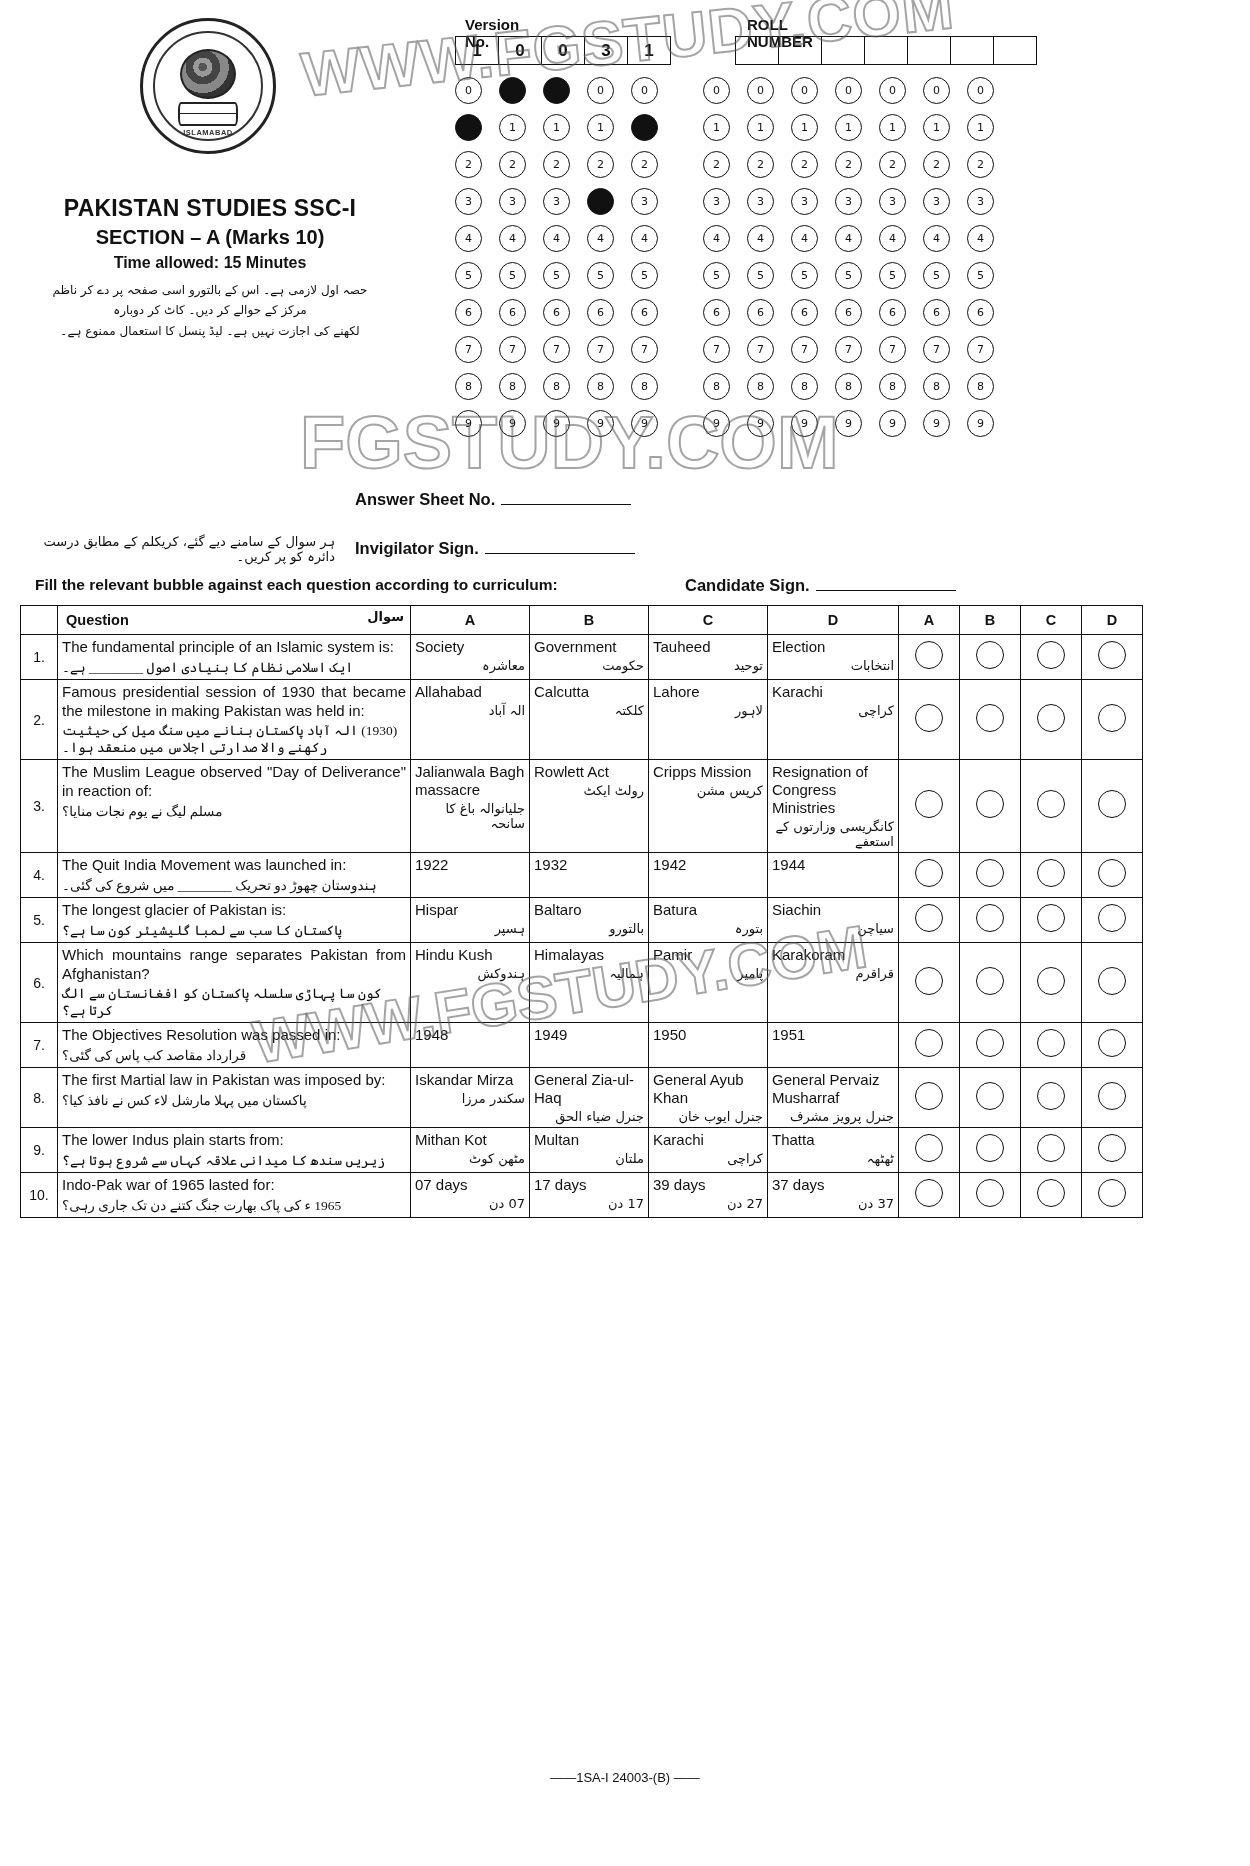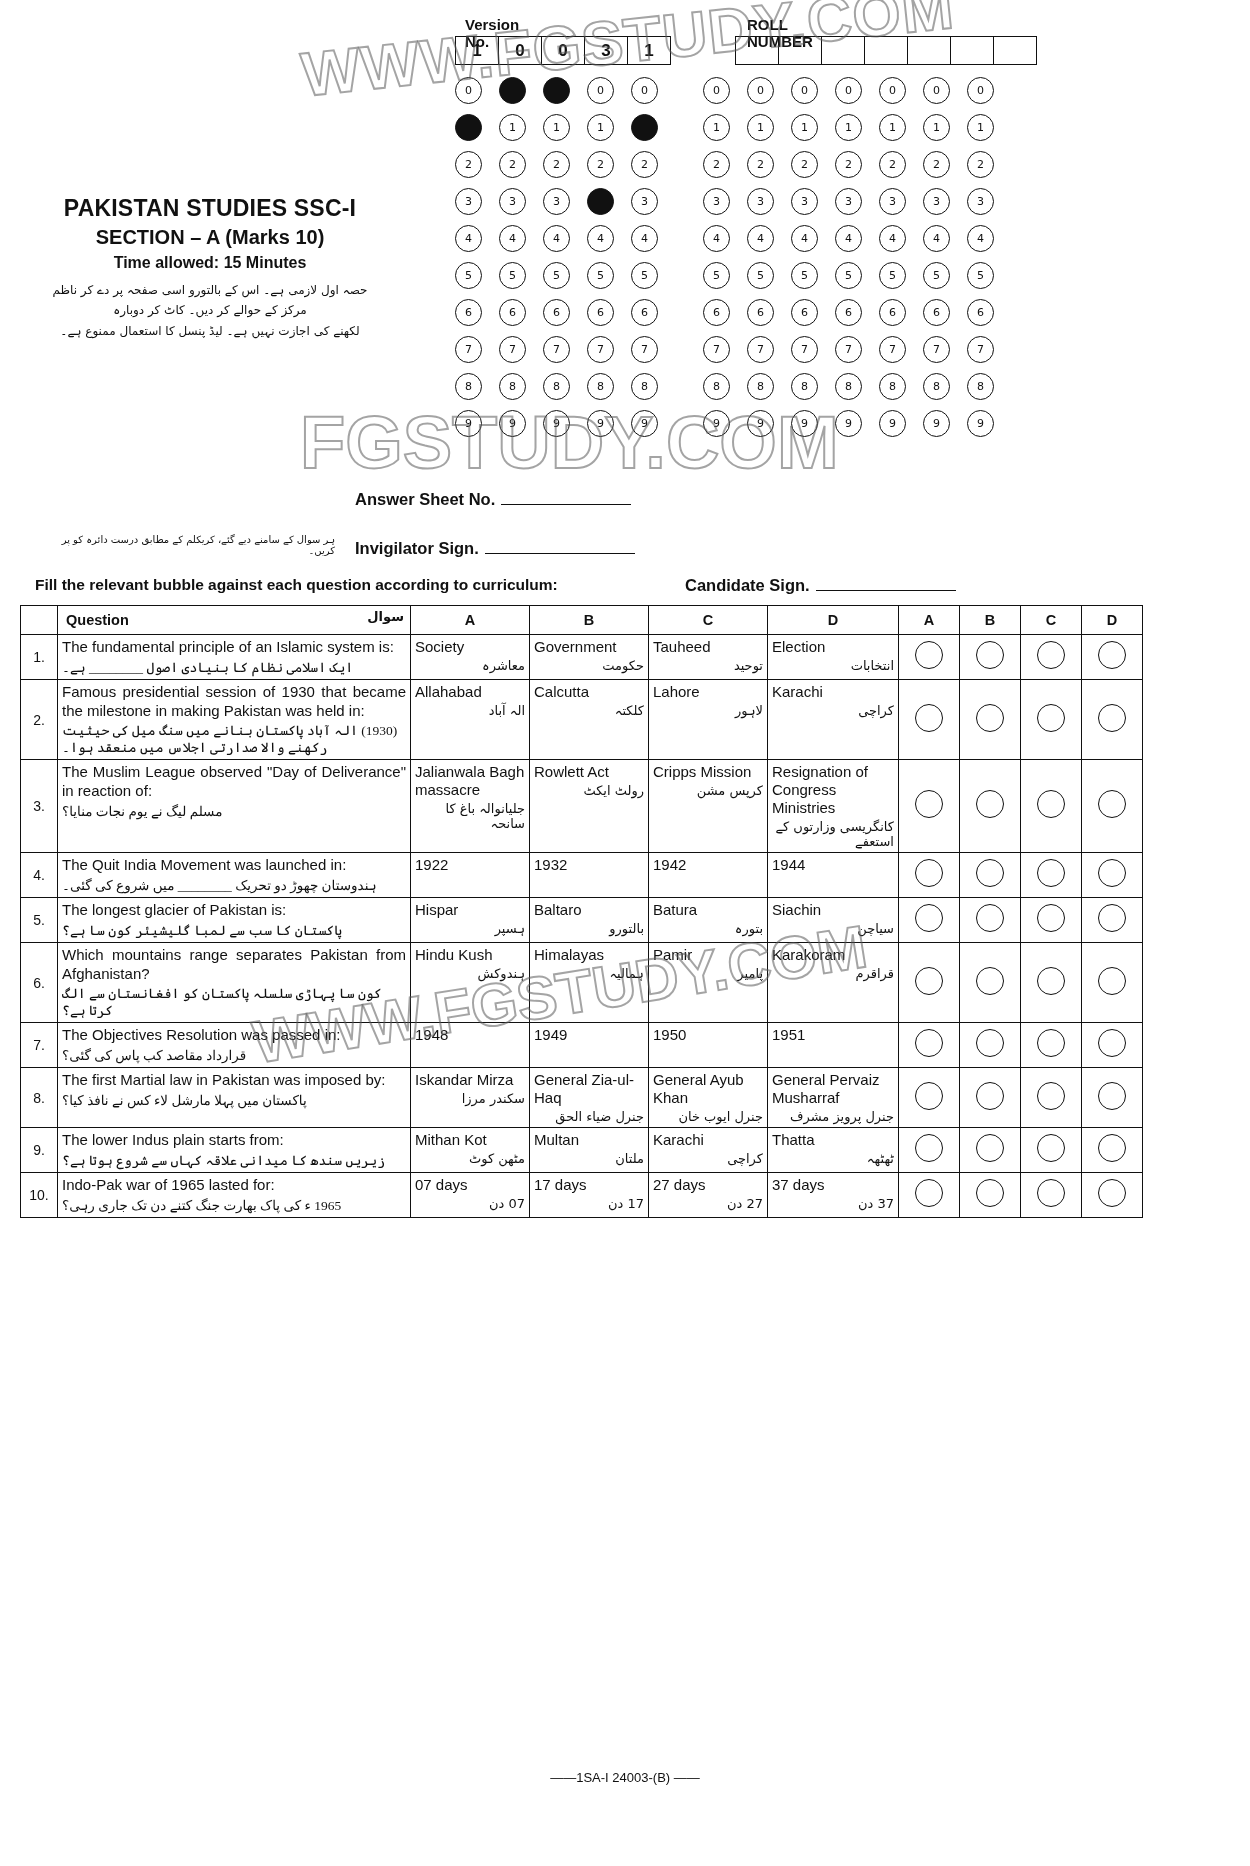--- a/index.html
+++ b/index.html
@@ -133,21 +133,21 @@
     font-size: 16.5px; font-weight: bold;
   }
   .answer-sheet .line { display:inline-block; width: 130px; border-bottom: 1.6px solid #111; margin-left: 6px;}
   .invig {
     position: absolute; left: 355px; top: 539px;
     font-size: 16.5px; font-weight: bold;
   }
   .invig .line { display:inline-block; width: 150px; border-bottom: 1.6px solid #111; margin-left: 6px;}
   .urdu-instr {
     position: absolute; left: 35px; top: 534px; width: 300px;
-    font-size: 10px; direction: rtl; text-align: right;
+    font-size: 13px; direction: rtl; text-align: right;
     font-family: "DejaVu Sans", sans-serif;
   }
   .fill-line {
     position: absolute; left: 35px; top: 576px;
     font-size: 15.5px; font-weight: bold;
   }
   .cand {
     position: absolute; left: 685px; top: 576px;
     font-size: 16.5px; font-weight: bold;
   }
@@ -212,20 +212,29 @@
 </style>
 </head>
 <body>
 
 <div class="page">
 
   <div class="wm wm1">WWW.FGSTUDY.COM</div>
   <div class="wm wm2">FGSTUDY.COM</div>
   <div class="wm wm3">WWW.FGSTUDY.COM</div>
 
+  <div class="logo">
+    <div class="inner">
+      <div class="globe"></div>
+      <div class="book"></div>
+      <div class="ring-text">
+        <span class="rt-bottom">ISLAMABAD</span>
+      </div>
+    </div>
+  </div>
 
   <div class="title-block">
     <div class="t-main">PAKISTAN STUDIES SSC-I</div>
     <div class="t-sec">SECTION – A (Marks 10)</div>
     <div class="t-time">Time allowed: 15 Minutes</div>
     <div class="t-urdu">
       <div>حصہ اول لازمی ہے۔ اس کے بالتورو اسی صفحہ پر دے کر ناظم مرکز کے حوالے کر دیں۔ کاٹ کر دوبارہ</div>
       <div>لکھنے کی اجازت نہیں ہے۔ لیڈ پنسل کا استعمال ممنوع ہے۔</div>
     </div>
   </div>
@@ -680,21 +689,21 @@
           </td>
           <td class="c-opt">
             <div class="en">07 days</div>
             <div class="ur">07 دن</div>
           </td>
           <td class="c-opt">
             <div class="en">17 days</div>
             <div class="ur">17 دن</div>
           </td>
           <td class="c-opt">
-            <div class="en">27 days</div>
+            <div class="en">39 days</div>
             <div class="ur">27 دن</div>
           </td>
           <td class="c-optd">
             <div class="en">37 days</div>
             <div class="ur">37 دن</div>
           </td>
           <td class="c-bub"><span class="obub"></span></td>
           <td class="c-bub"><span class="obub"></span></td>
           <td class="c-bub"><span class="obub"></span></td>
           <td class="c-bub"><span class="obub"></span></td>

